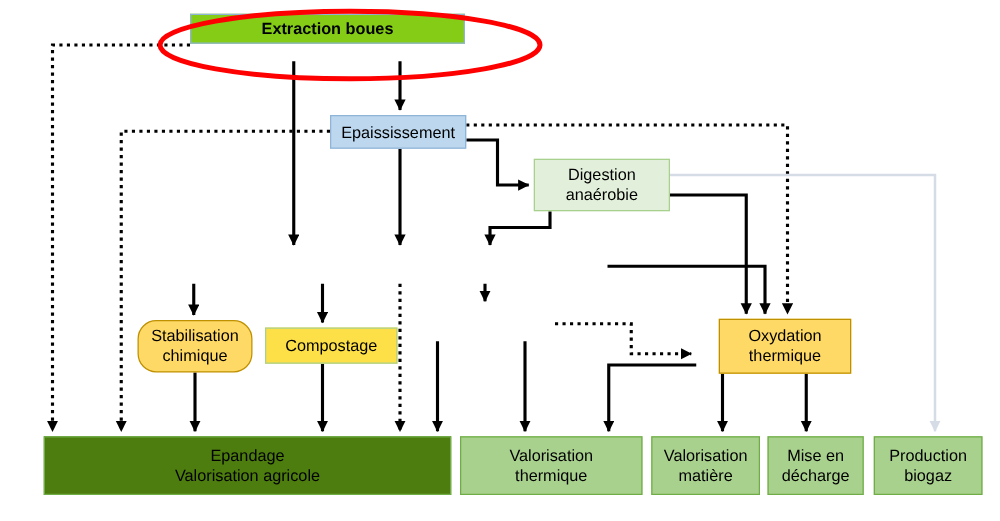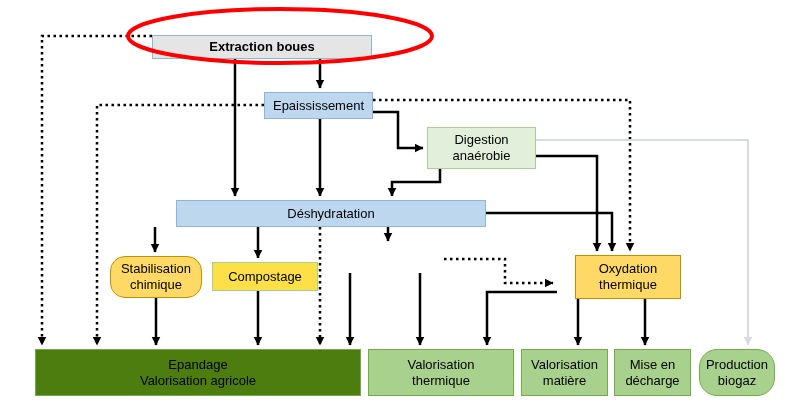--- a/index.html
+++ b/index.html
@@ -65,39 +65,38 @@
       <polyline points="258,291 258,345" fill="none" stroke="#000000" stroke-width="2.5" marker-end="url(#arrow-black)"></polyline>
       <polyline points="350,273 350,345" fill="none" stroke="#000000" stroke-width="2.5" marker-end="url(#arrow-black)"></polyline>
       <polyline points="420,273 420,345" fill="none" stroke="#000000" stroke-width="2.5" marker-end="url(#arrow-black)"></polyline>
       <polyline points="444,259 505,259 505,283 553,283" fill="none" stroke="#000000" stroke-width="2.5" stroke-dasharray="2.5 3.5" marker-end="url(#arrow-black)"></polyline>
       <polyline points="557,292 487,292 487,345" fill="none" stroke="#000000" stroke-width="2.5" marker-end="url(#arrow-black)"></polyline>
       <polyline points="578,299 578,345" fill="none" stroke="#000000" stroke-width="2.5" marker-end="url(#arrow-black)"></polyline>
       <polyline points="645,299 645,345" fill="none" stroke="#000000" stroke-width="2.5" marker-end="url(#arrow-black)"></polyline>
     </svg>
 
   <div id="nodes">
-      <div class="node" style="left: 152px; top: 35px; width: 220px; height: 24px; background: #e5e5e5; border-color: rgb(142, 180, 216); font-weight: bold;">Extraction boues</div>
+      <div class="node" style="left: 152px; top: 11px; width: 220px; height: 24px; background: #84cc16; border-color: rgb(142, 180, 216); font-weight: bold;">Extraction boues</div>
       <div class="node" style="left: 264px; top: 92px; width: 109px; height: 27px; background: rgb(189, 215, 238); border-color: rgb(142, 180, 216);">Epaississement</div>
       <div class="node" style="left: 427px; top: 127px; width: 109px; height: 42px; background: rgb(226, 239, 218); border-color: rgb(169, 209, 142);">Digestion
 anaérobie</div>
-      <div class="node" style="left: 176px; top: 200px; width: 310px; height: 27px; background: rgb(189, 215, 238); border-color: rgb(142, 180, 216);">Déshydratation</div>
       <div class="node" style="left: 110px; top: 256px; width: 92px; height: 42px; background: rgb(255, 217, 102); border-color: rgb(191, 144, 0); border-radius: 15px;">Stabilisation
 chimique</div>
       <div class="node" style="left: 212px; top: 262px; width: 106px; height: 29px; background: #fde047; border-color: rgb(169, 209, 142);">Compostage</div>
       <div class="node" style="left: 557px; top: 255px; width: 106px; height: 44px; background: rgb(255, 217, 102); border-color: rgb(191, 144, 0); margin-left: 18px;">Oxydation
 thermique</div>
       <div class="node" style="left: 35px; top: 349px; width: 326px; height: 47px; background: #4d7c0f; border-color: rgb(112, 173, 71);">Epandage
 Valorisation agricole</div>
       <div class="node" style="left: 368px; top: 349px; width: 146px; height: 47px; background: rgb(169, 209, 142); border-color: rgb(112, 173, 71);">Valorisation
 thermique</div>
       <div class="node" style="left: 521px; top: 349px; width: 87px; height: 47px; background: rgb(169, 209, 142); border-color: rgb(112, 173, 71);">Valorisation
 matière</div>
       <div class="node" style="left: 614px; top: 349px; width: 77px; height: 47px; background: rgb(169, 209, 142); border-color: rgb(112, 173, 71);">Mise en
 décharge</div>
-      <div class="node" style="left: 699px; top: 349px; width: 76px; height: 47px; background: rgb(169, 209, 142); border-color: rgb(112, 173, 71); border-radius: 18px;">Production
+      <div class="node" style="left: 699px; top: 349px; width: 87px; height: 47px; background: rgb(169, 209, 142); border-color: rgb(112, 173, 71);">Production
 biogaz</div>
     </div>
 
   <svg id="annotations" viewBox="0 0 800 417" xmlns="http://www.w3.org/2000/svg">
       <ellipse cx="280" cy="36" rx="152" ry="27" fill="none" stroke="#FF0000" stroke-width="4"></ellipse>
     </svg>
 
 </div>
 
 </body></html>

